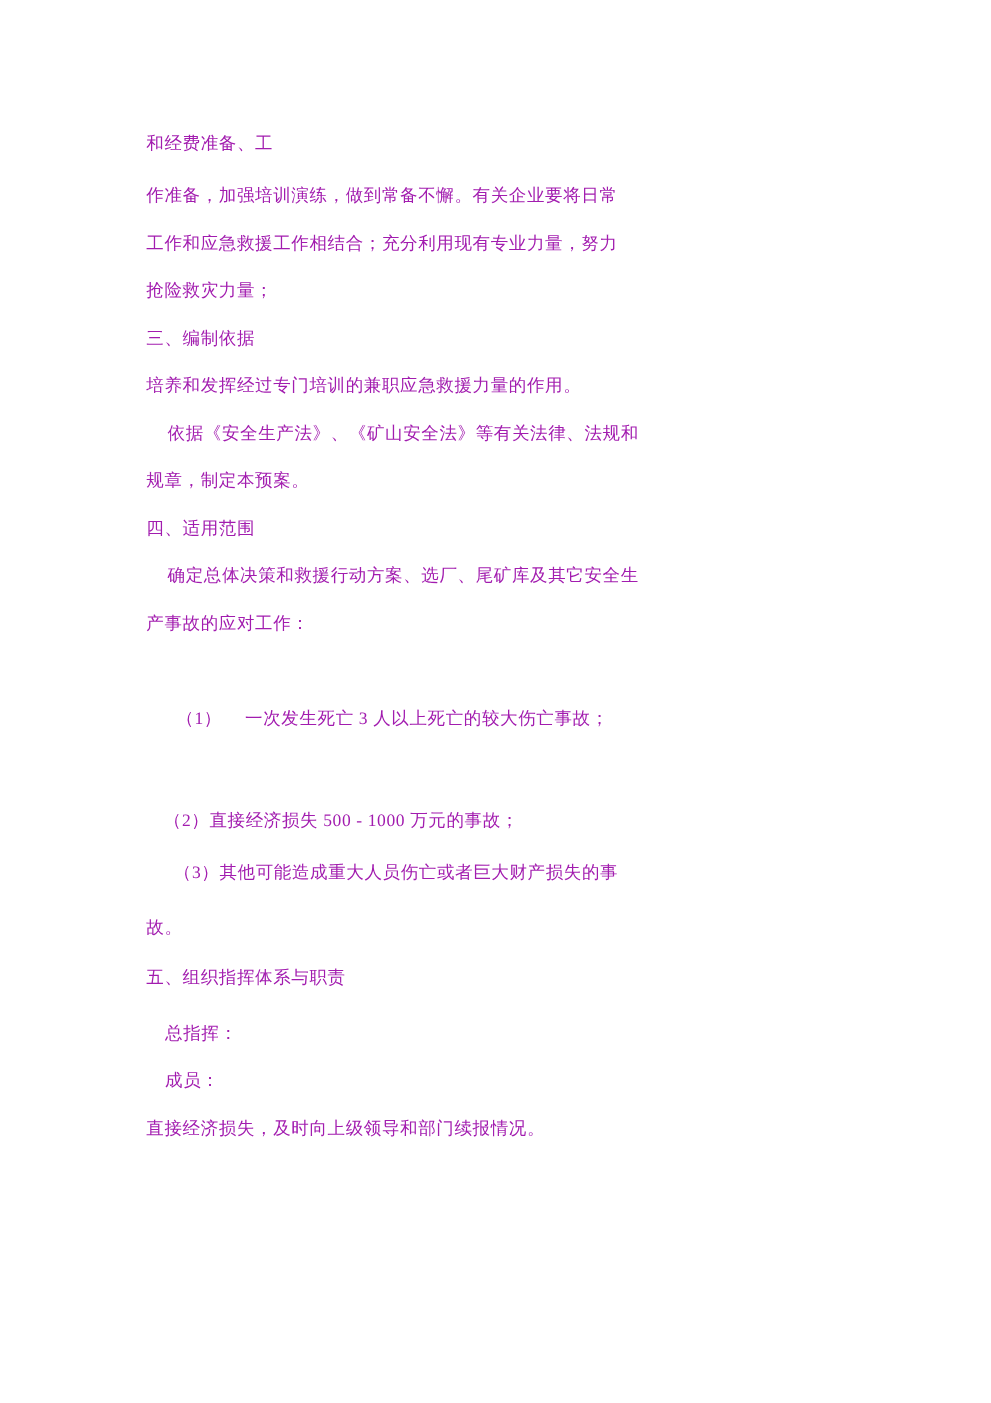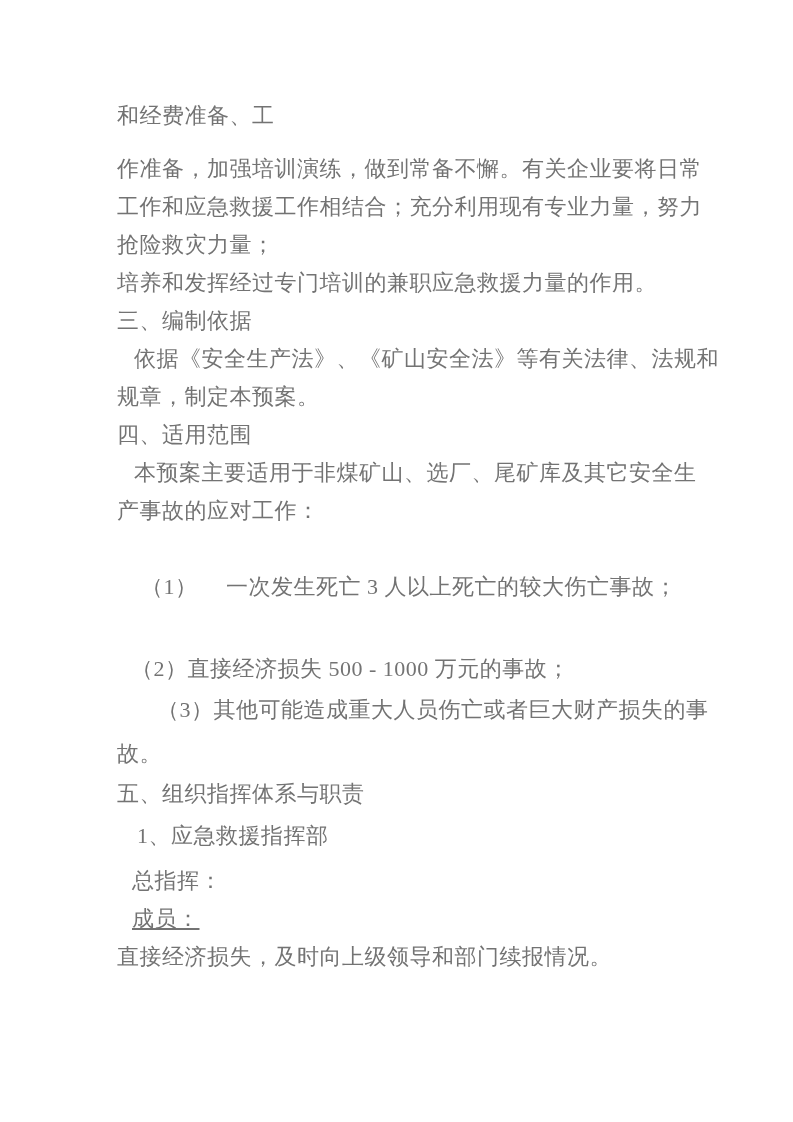--- a/index.html
+++ b/index.html
@@ -15,47 +15,46 @@
     overflow: hidden;
   }
   .content {
     position: absolute;
     left: 117px;
     top: 97px;
     width: 600px;
   }
   .line {
     font-family: "Liberation Serif", "DejaVu Serif", serif;
-    font-size: 22px;
+    font-size: 14px;
     line-height: 38px;
     height: 38px;
-    color: #737373;
+    color: #a21caf;
     white-space: pre;
     letter-spacing: 0.5px;
   }
 </style>
 </head>
 <body>
 
 <div class="page">
   <div class="content">
       <div class="line" style="margin-left: 0px; margin-top: 0px;">和经费准备、工</div>
-      <div class="line" style="margin-left: 0px; margin-top: 15px;">作准备，加强培训演练，做到常备不懈。有关企业要将日常</div>
+      <div class="line" style="margin-left: 0px; margin-top: 4px;">作准备，加强培训演练，做到常备不懈。有关企业要将日常</div>
       <div class="line" style="margin-left: 0px; margin-top: 0px;">工作和应急救援工作相结合；充分利用现有专业力量，努力</div>
       <div class="line" style="margin-left: 0px; margin-top: 0px;">抢险救灾力量；</div>
+      <div class="line" style="margin-left: 0px; margin-top: 0px;">三、编制依据</div>
       <div class="line" style="margin-left: 0px; margin-top: 0px;">培养和发挥经过专门培训的兼职应急救援力量的作用。</div>
-      <div class="line" style="margin-left: 0px; margin-top: 0px;">三、编制依据</div>
       <div class="line" style="margin-left: 17px; margin-top: 0px;">依据《安全生产法》、《矿山安全法》等有关法律、法规和</div>
       <div class="line" style="margin-left: 0px; margin-top: 0px;">规章，制定本预案。</div>
       <div class="line" style="margin-left: 0px; margin-top: 0px;">四、适用范围</div>
-      <div class="line" style="margin-left: 17px; margin-top: 0px;">本预案主要适用于非煤矿山、选厂、尾矿库及其它安全生</div>
+      <div class="line" style="margin-left: 17px; margin-top: 0px;">确定总体决策和救援行动方案、选厂、尾矿库及其它安全生</div>
       <div class="line" style="margin-left: 0px; margin-top: 0px;">产事故的应对工作：</div>
       <div class="line" style="margin-left: 24px; margin-top: 38px;">（1）　 一次发生死亡 3 人以上死亡的较大伤亡事故；</div>
       <div class="line" style="margin-left: 14px; margin-top: 44px;">（2）直接经济损失 500 - 1000 万元的事故；</div>
-      <div class="line" style="margin-left: 40px; margin-top: 3px;">（3）其他可能造成重大人员伤亡或者巨大财产损失的事</div>
+      <div class="line" style="margin-left: 22px; margin-top: 3px;">（3）其他可能造成重大人员伤亡或者巨大财产损失的事</div>
       <div class="line" style="margin-left: 0px; margin-top: 6px;">故。</div>
       <div class="line" style="margin-left: 0px; margin-top: 2px;">五、组织指挥体系与职责</div>
-      <div class="line" style="margin-left: 20px; margin-top: 4px;">1、应急救援指挥部</div>
       <div class="line" style="margin-left: 15px; margin-top: 7px;">总指挥：</div>
-      <div class="line" style="margin-left: 15px; margin-top: 0px; text-decoration: underline;">成员：</div>
+      <div class="line" style="margin-left: 15px; margin-top: 0px;">成员：</div>
       <div class="line" style="margin-left: 0px; margin-top: 0px;">直接经济损失，及时向上级领导和部门续报情况。</div>
     </div>
 </div>
 
 </body></html>

